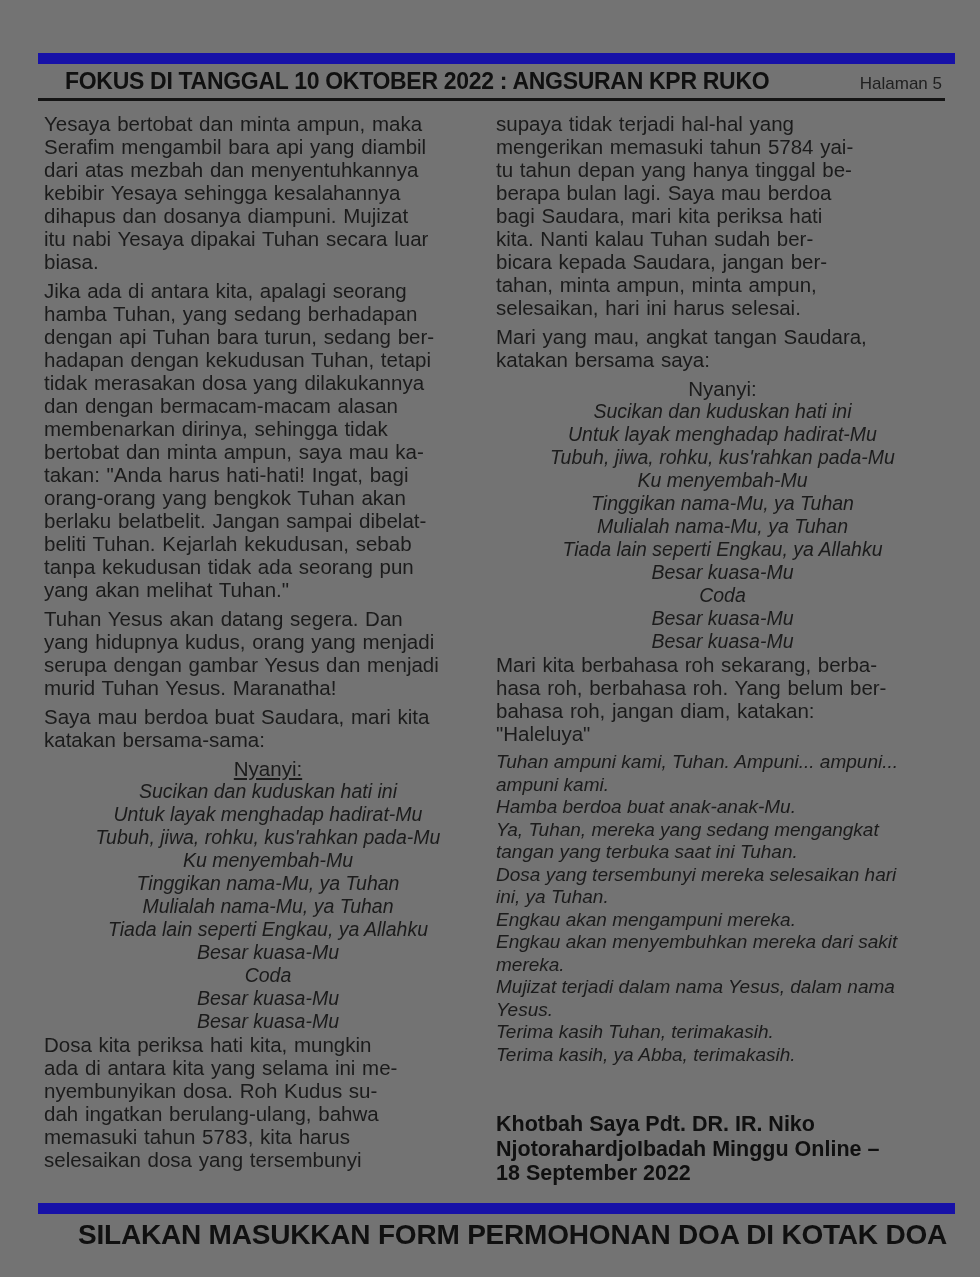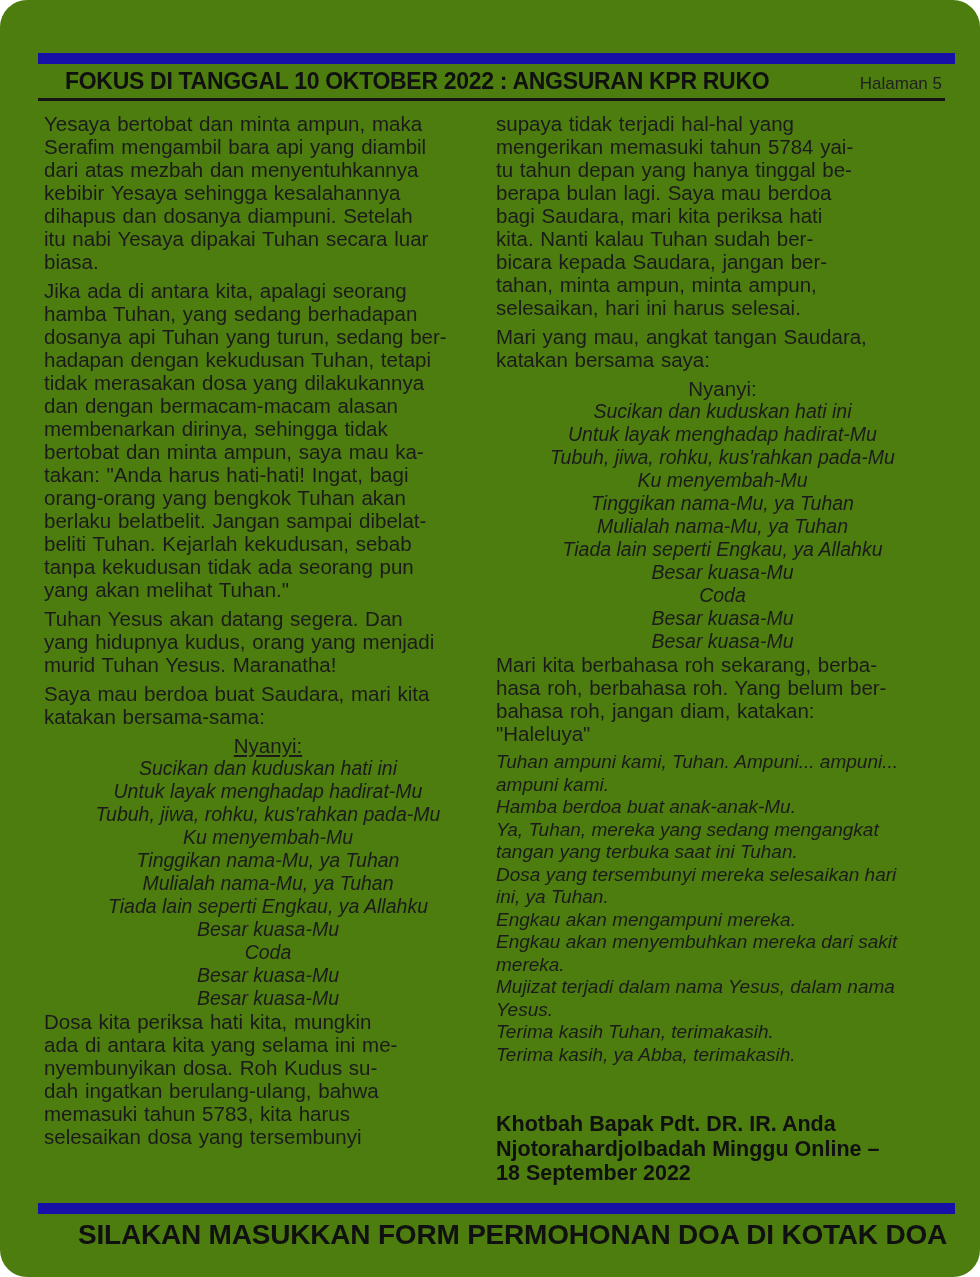--- a/index.html
+++ b/index.html
@@ -1,21 +1,21 @@
 <!DOCTYPE html>
 <html><head>
 <meta charset="utf-8">
 <style>
   html,body { margin:0; padding:0; background:#ffffff; }
   body {
     width:980px; height:1277px; position:relative; overflow:hidden;
     font-family:"Liberation Sans","DejaVu Sans",sans-serif;
     color:#1b1b1b; -webkit-font-smoothing:antialiased;
   }
-  .page { position:absolute; inset:0; background:#4d7c0f;border-radius:27px; }
+  .page { position:absolute; inset:0; background:#737373; }
 
   .bar { position:absolute; left:38px; width:917px; height:11px; background:#1711a7; }
   .bar-top { top:53px; }
   .bar-bottom { top:1203px; }
 
   .header-row {
     position:absolute; left:38px; top:64px; width:910px; height:34px;
     display:flex; justify-content:space-between; align-items:baseline;
   }
   .page-title {
@@ -63,43 +63,44 @@
 
   <div class="rule"></div>
 
   <div class="columns">
     <div class="col col-left">
         <div class="blk blk-para">
           <div class="line">Yesaya bertobat dan minta ampun, maka</div>
           <div class="line">Serafim mengambil bara api yang diambil</div>
           <div class="line">dari atas mezbah dan menyentuhkannya</div>
           <div class="line">kebibir Yesaya sehingga kesalahannya</div>
-          <div class="line">dihapus dan dosanya diampuni. Setelah</div>
+          <div class="line">dihapus dan dosanya diampuni. Mujizat</div>
           <div class="line">itu nabi Yesaya dipakai Tuhan secara luar</div>
           <div class="line">biasa.</div>
         </div>
         <div class="blk blk-para">
           <div class="line">Jika ada di antara kita, apalagi seorang</div>
           <div class="line">hamba Tuhan, yang sedang berhadapan</div>
-          <div class="line">dosanya api Tuhan yang turun, sedang ber-</div>
+          <div class="line">dengan api Tuhan bara turun, sedang ber-</div>
           <div class="line">hadapan dengan kekudusan Tuhan, tetapi</div>
           <div class="line">tidak merasakan dosa yang dilakukannya</div>
           <div class="line">dan dengan bermacam-macam alasan</div>
           <div class="line">membenarkan dirinya, sehingga tidak</div>
           <div class="line">bertobat dan minta ampun, saya mau ka-</div>
           <div class="line">takan: "Anda harus hati-hati! Ingat, bagi</div>
           <div class="line">orang-orang yang bengkok Tuhan akan</div>
           <div class="line">berlaku belatbelit. Jangan sampai dibelat-</div>
           <div class="line">beliti Tuhan. Kejarlah kekudusan, sebab</div>
           <div class="line">tanpa kekudusan tidak ada seorang pun</div>
           <div class="line">yang akan melihat Tuhan."</div>
         </div>
         <div class="blk blk-para">
           <div class="line">Tuhan Yesus akan datang segera. Dan</div>
           <div class="line">yang hidupnya kudus, orang yang menjadi</div>
+          <div class="line">serupa dengan gambar Yesus dan menjadi</div>
           <div class="line">murid Tuhan Yesus. Maranatha!</div>
         </div>
         <div class="blk blk-para">
           <div class="line">Saya mau berdoa buat Saudara, mari kita</div>
           <div class="line">katakan bersama-sama:</div>
         </div>
         <div class="blk blk-label-u">
           <div class="line">Nyanyi:</div>
         </div>
         <div class="blk blk-song">
@@ -172,21 +173,21 @@
           <div class="line">ini, ya Tuhan.</div>
           <div class="line">Engkau akan mengampuni mereka.</div>
           <div class="line">Engkau akan menyembuhkan mereka dari sakit</div>
           <div class="line">mereka.</div>
           <div class="line">Mujizat terjadi dalam nama Yesus, dalam nama</div>
           <div class="line">Yesus.</div>
           <div class="line">Terima kasih Tuhan, terimakasih.</div>
           <div class="line">Terima kasih, ya Abba, terimakasih.</div>
         </div>
         <div class="blk blk-bold">
-          <div class="line">Khotbah Bapak Pdt. DR. IR. Anda</div>
+          <div class="line">Khotbah Saya Pdt. DR. IR. Niko</div>
           <div class="line">NjotorahardjoIbadah Minggu Online –</div>
           <div class="line">18 September 2022</div>
         </div>
       </div>
   </div>
 
   <div class="bar bar-bottom" style="background: rgb(23, 17, 167);"></div>
 
   <div class="footer-text">SILAKAN MASUKKAN FORM PERMOHONAN DOA DI KOTAK DOA</div>
 

